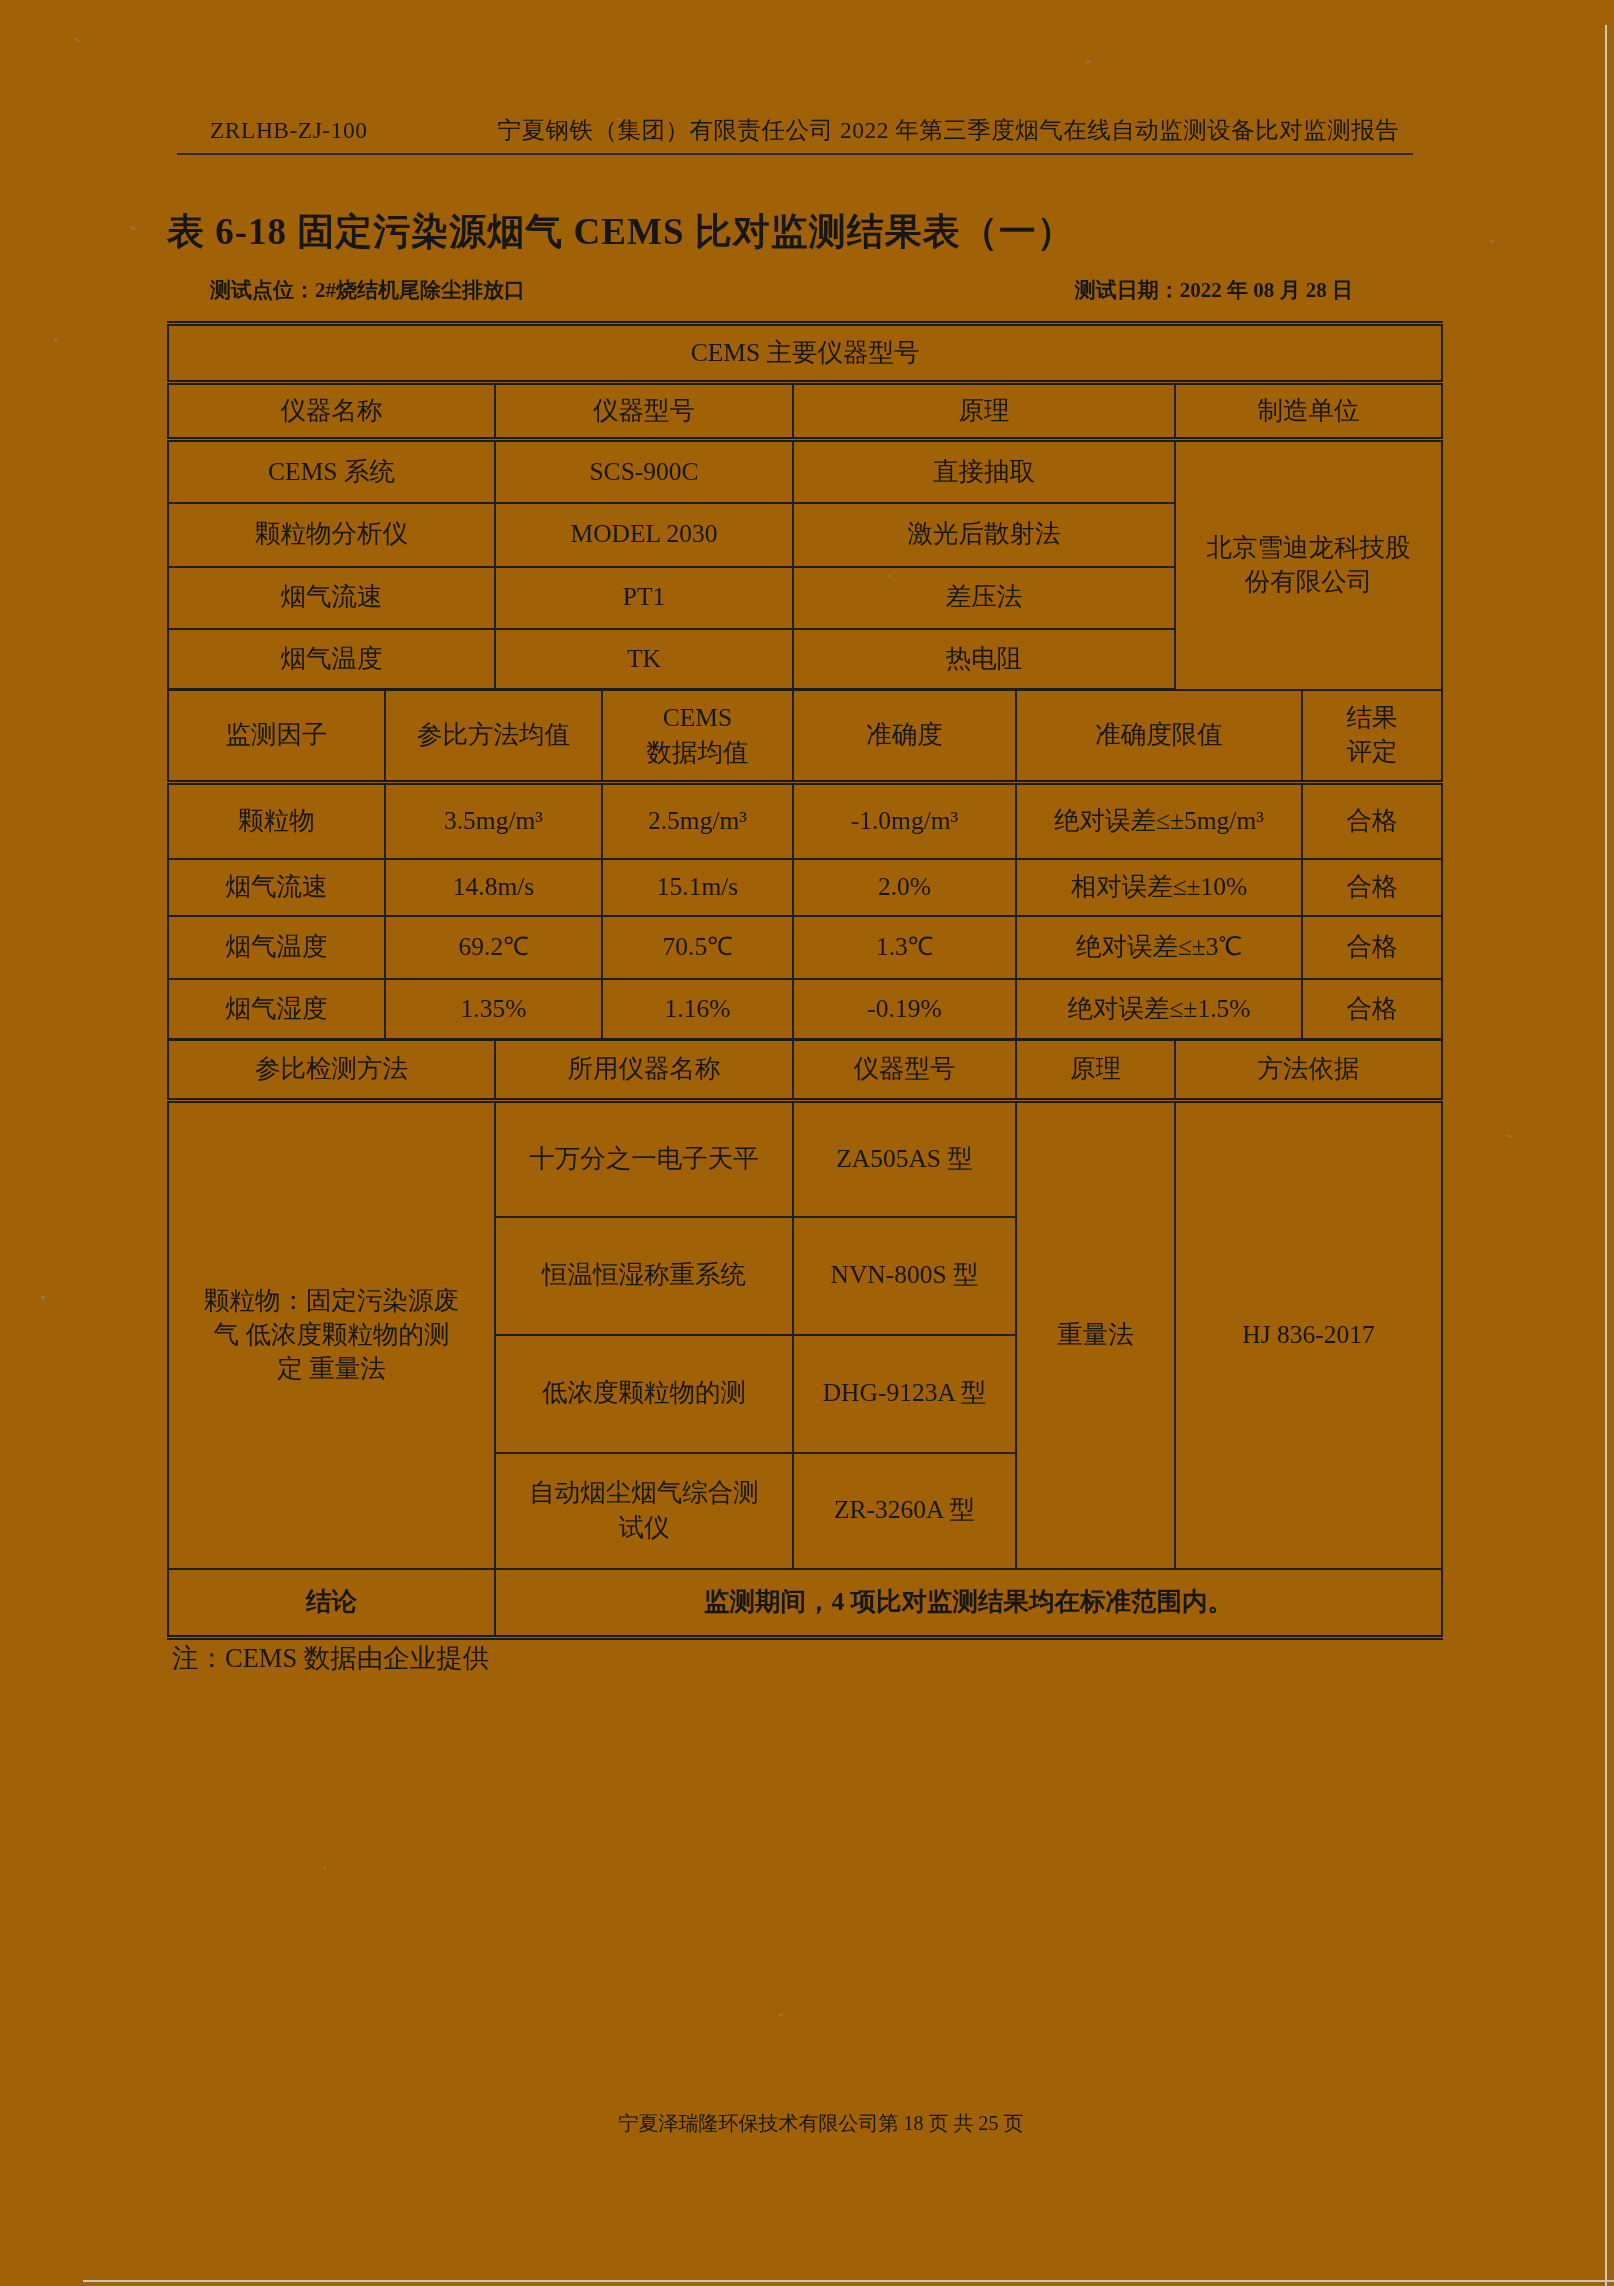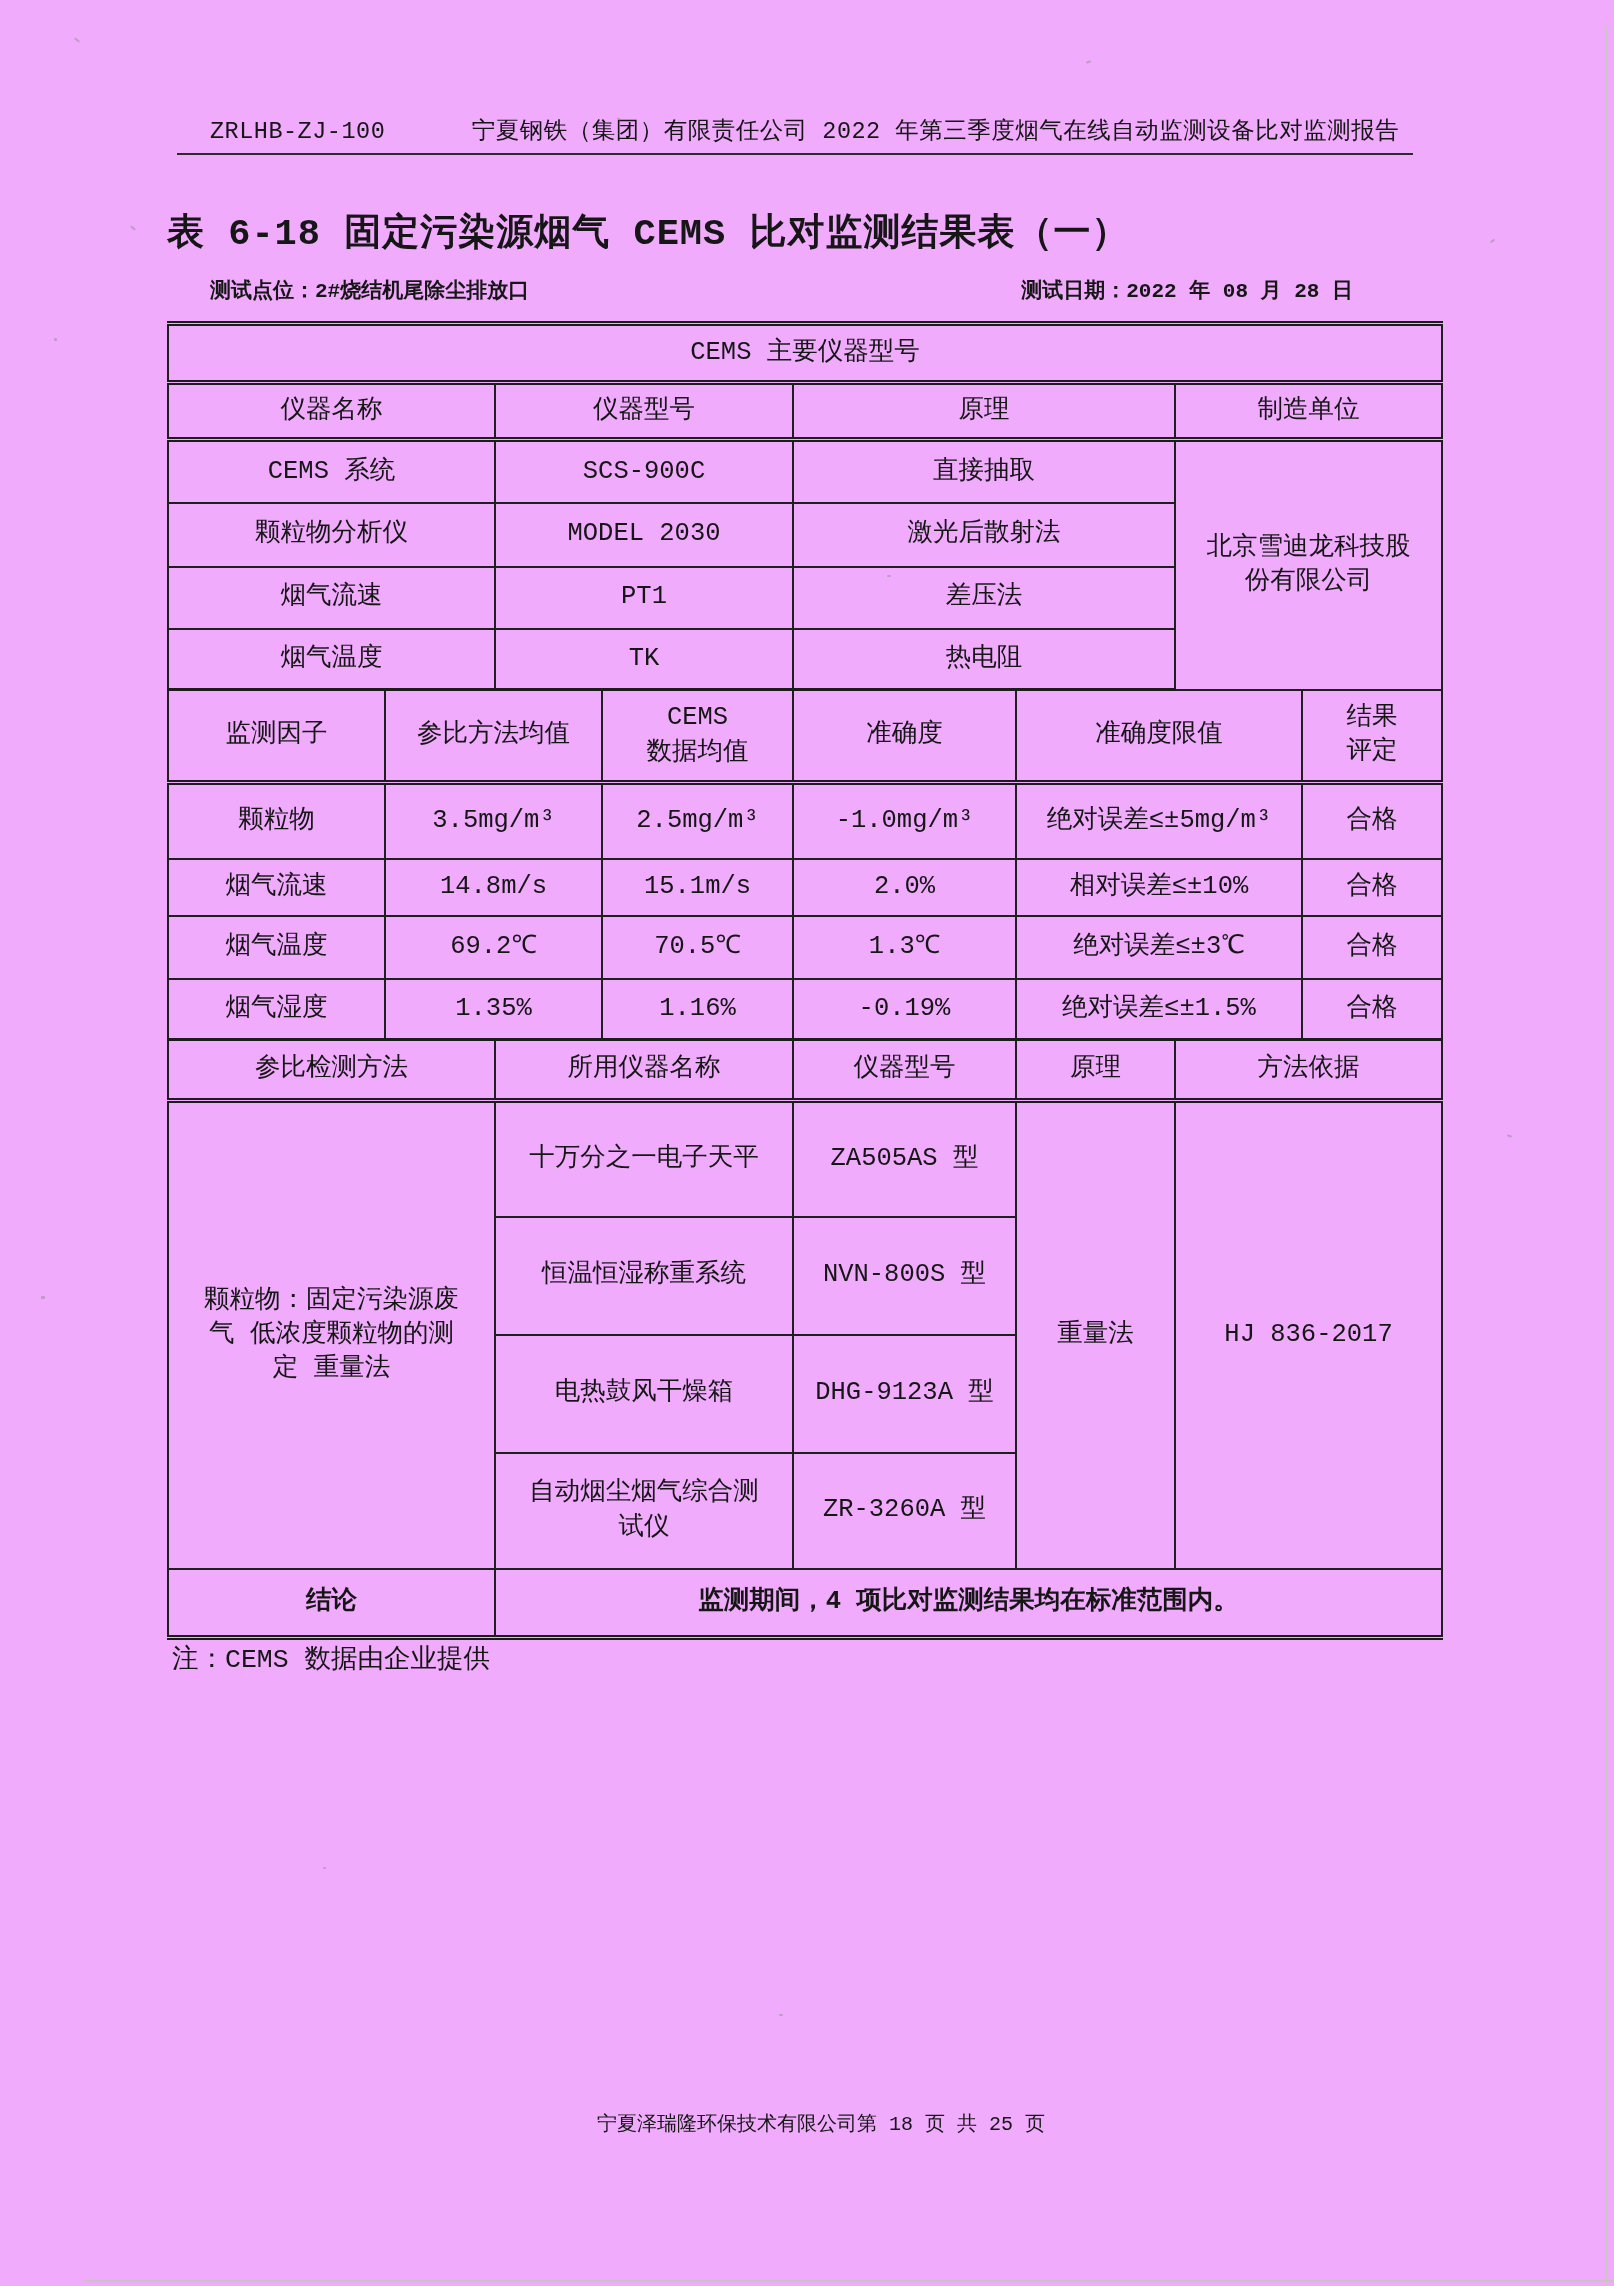--- a/index.html
+++ b/index.html
@@ -1,20 +1,20 @@
 <!DOCTYPE html>
 <html><head>
 <meta charset="utf-8">
 <style>
   html,body { margin:0; padding:0; background:#ffffff; }
   .page {
     position:relative;
     width:1614px; height:2287px;
-    background:#f0abfc;
-    font-family:Liberation Mono, monospace;
+    background:#a16207;
+    font-family:Liberation Serif, serif;
     color:#161616;
     overflow:hidden;
   }
   
   .doc-header {
     position:absolute; left:177px; top:114px; width:1236px;
     display:flex; align-items:baseline;
     font-size:23.5px;
     border-bottom:2.9px solid #2b2b2b;
     padding-bottom:6.9px;
@@ -192,21 +192,21 @@
       <td colspan="2">十万分之一电子天平</td>
       <td>ZA505AS 型</td>
       <td rowspan="4">重量法</td>
       <td colspan="2" rowspan="4">HJ 836-2017</td>
     </tr>
     <tr class="h120">
       <td colspan="2">恒温恒湿称重系统</td>
       <td>NVN-800S 型</td>
     </tr>
     <tr class="h120">
-      <td colspan="2">电热鼓风干燥箱</td>
+      <td colspan="2">低浓度颗粒物的测</td>
       <td>DHG-9123A 型</td>
     </tr>
     <tr class="h118">
       <td colspan="2" class="lh-tall">自动烟尘烟气综合测
 试仪</td>
       <td>ZR-3260A 型</td>
     </tr>
 
     <tr class="h70">
       <td colspan="2" class="bold">结论</td>

